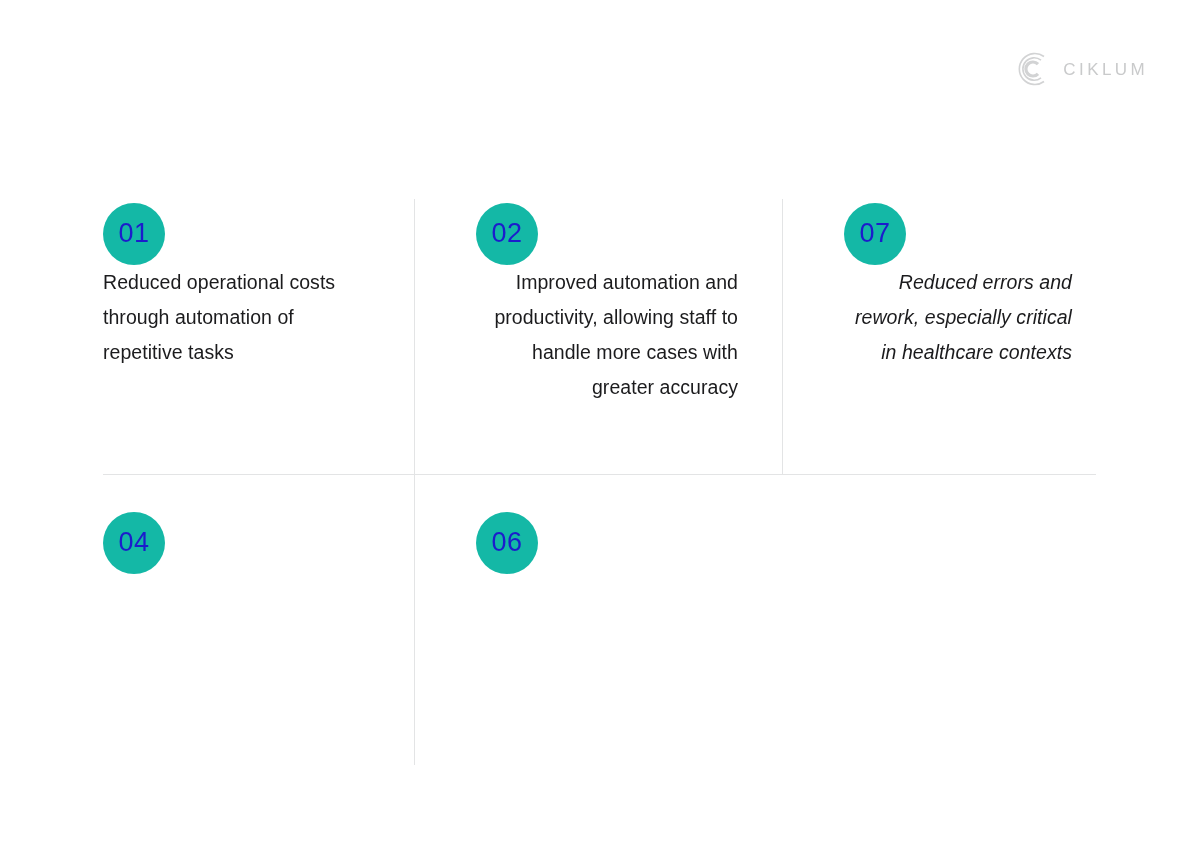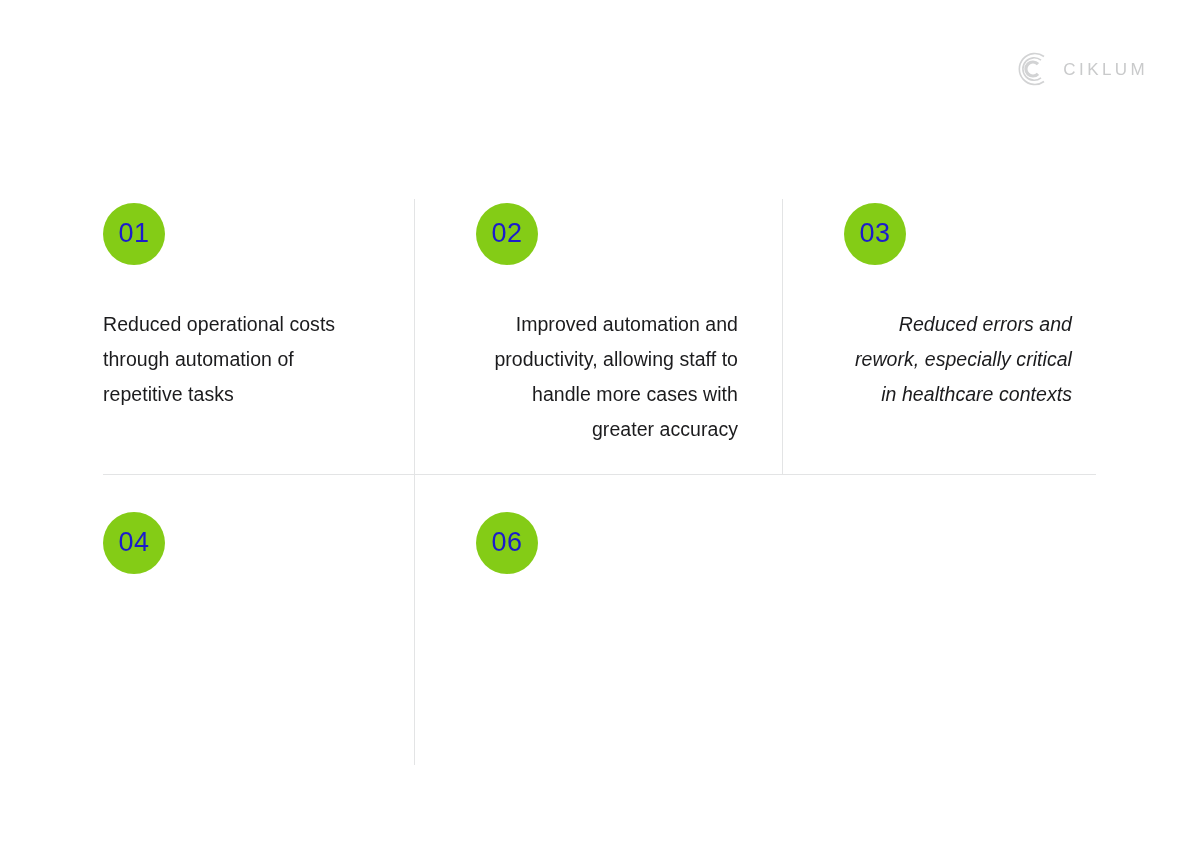--- a/index.html
+++ b/index.html
@@ -68,39 +68,38 @@
   }
   .cell.col2, .cell.col3 {
     border-left: 1px solid #e3e4e5;
   }
 
   
   .badge {
     width: 62px;
     height: 62px;
     border-radius: 50%;
-    background: #84cc16;
+    background: #14b8a6;
     display: flex;
     align-items: center;
     justify-content: center;
     margin-top: 4px;
   }
   .badge-num {
     font-size: 27px;
     font-weight: 400;
     color: #1c1ccc;
     letter-spacing: 0.5px;
     line-height: 1;
     position: relative;
     top: -1px;
   }
 
   
   .cell-text {
-    margin-top: 42px;
     font-size: 19.5px;
     line-height: 35px;
     color: #1b1b1d;
     font-weight: 400;
     max-width: 250px;
     letter-spacing: 0.05px;
   }
   .cell.col2 .cell-text { max-width: 262px; }
   .cell.col3 .cell-text { max-width: 244px; font-style: italic; }
 </style>
@@ -129,21 +128,21 @@
 
     <div class="cell col2 row1">
       <div class="badge">
         <span class="badge-num">02</span>
       </div>
       <p class="cell-text">Improved automation and productivity, allowing staff to handle more cases with greater accuracy</p>
     </div>
 
     <div class="cell col3 row1">
       <div class="badge">
-        <span class="badge-num">03</span>
+        <span class="badge-num">07</span>
       </div>
       <p class="cell-text">Reduced errors and rework, especially critical in healthcare contexts</p>
     </div>
 
     <div class="cell col1 row2">
       <div class="badge">
         <span class="badge-num">04</span>
       </div>
     </div>
 

